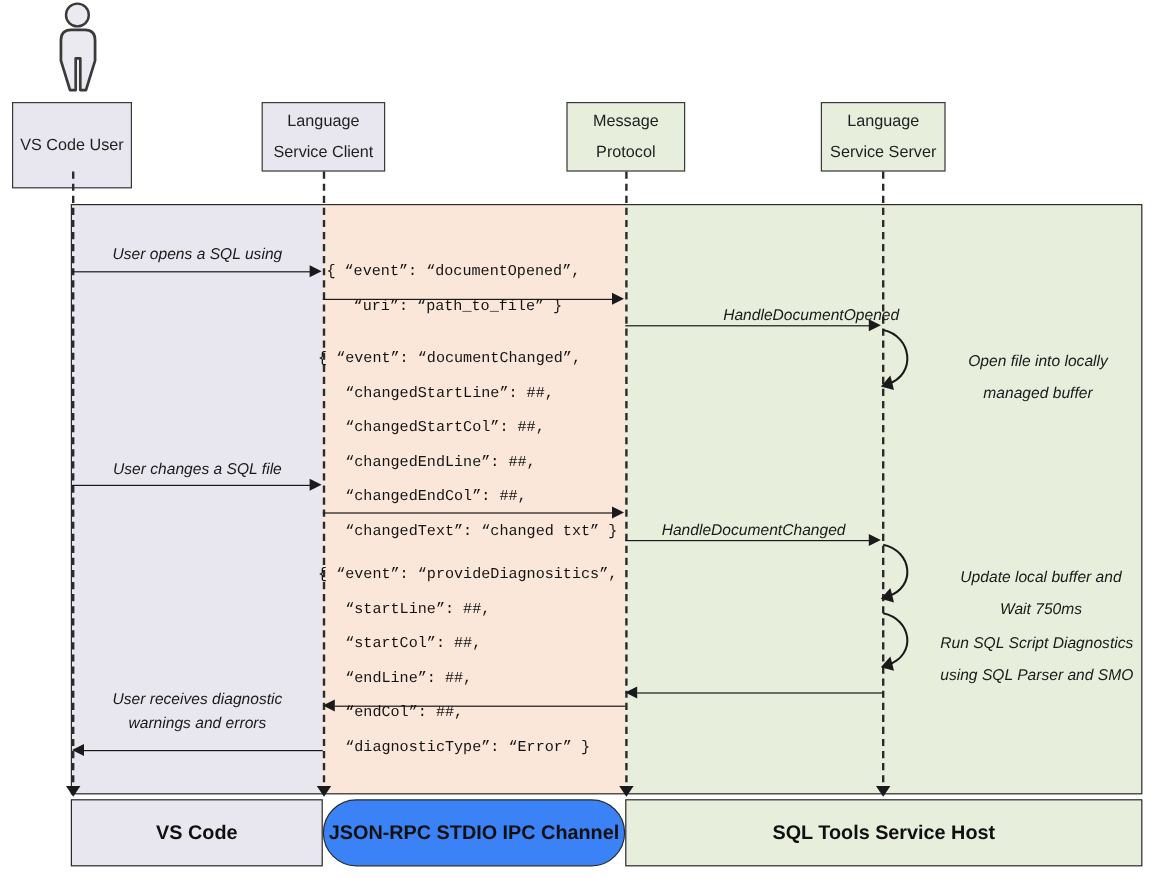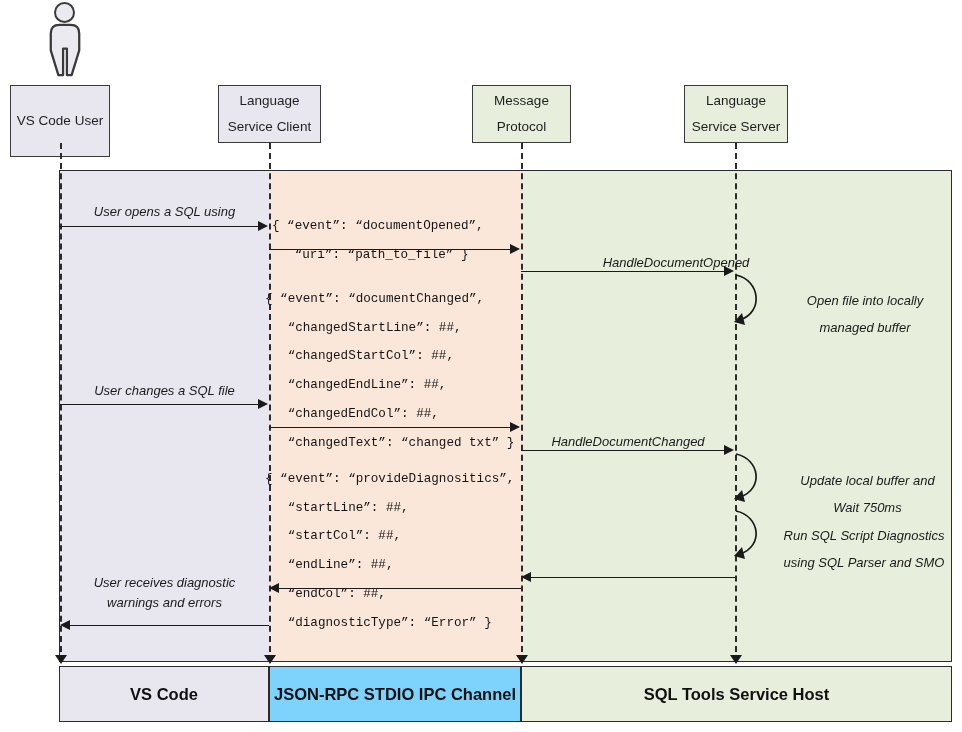--- a/index.html
+++ b/index.html
@@ -153,21 +153,21 @@
     box-sizing: border-box;
     border: 1.8px solid #2b2b2b;
     display: flex;
     align-items: center;
     justify-content: center;
     font-size: 16.5px;
     font-weight: bold;
     color: #101010;
   }
   .footer-seg.lavender { background: #e8e6ef; }
-  .footer-seg.peach    { background: #7dd3fc; }
+  .footer-seg.peach    { background: #3b82f6; border-radius: 28px; }
   .footer-seg.green    { background: #e7eedc; }
 </style>
 </head>
 <body>
 
 <div id="canvas">
 
   <div class="actor">
     <div class="actor-head"></div>
     <svg class="actor-body" width="48" height="58" viewBox="0 0 48 58">

